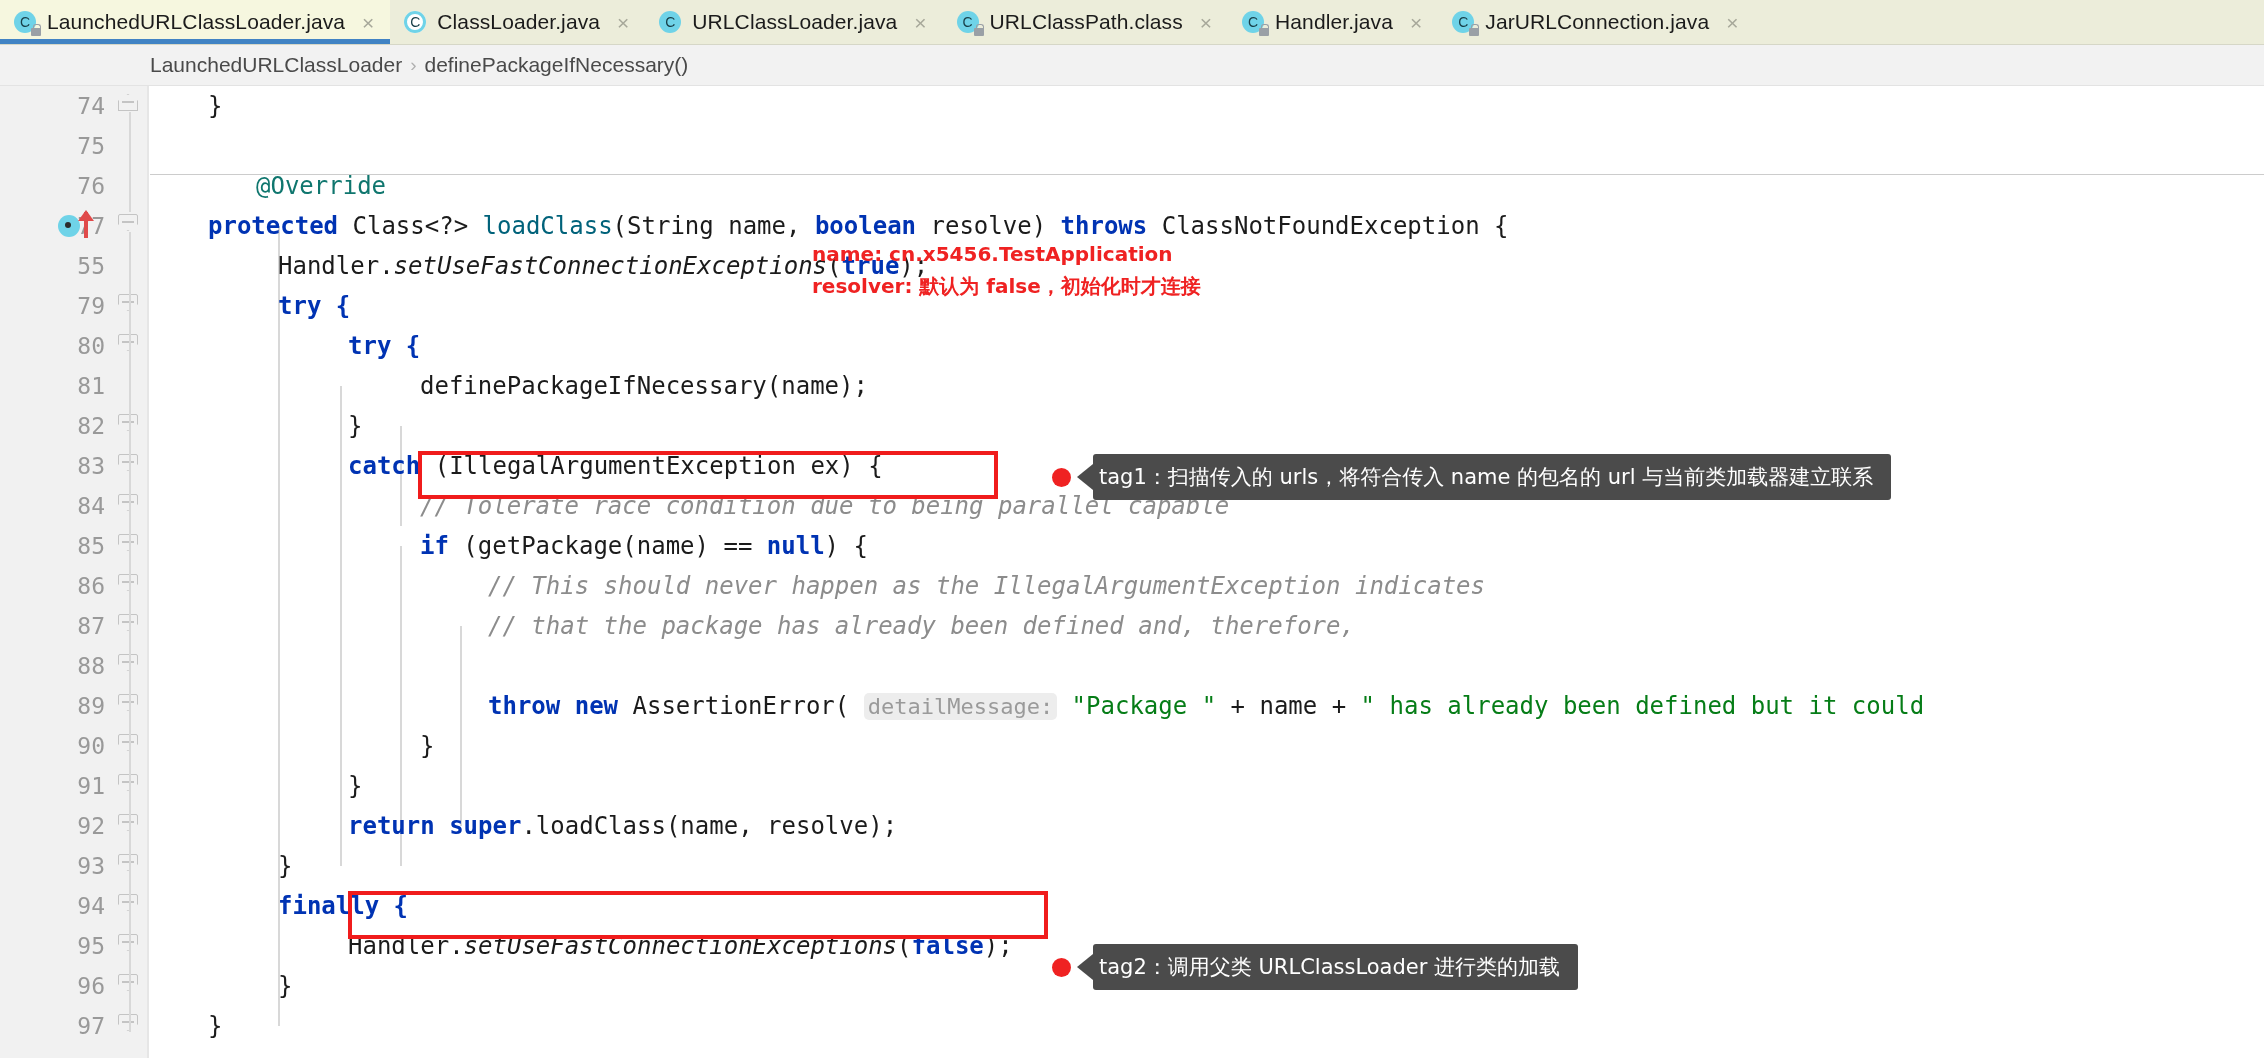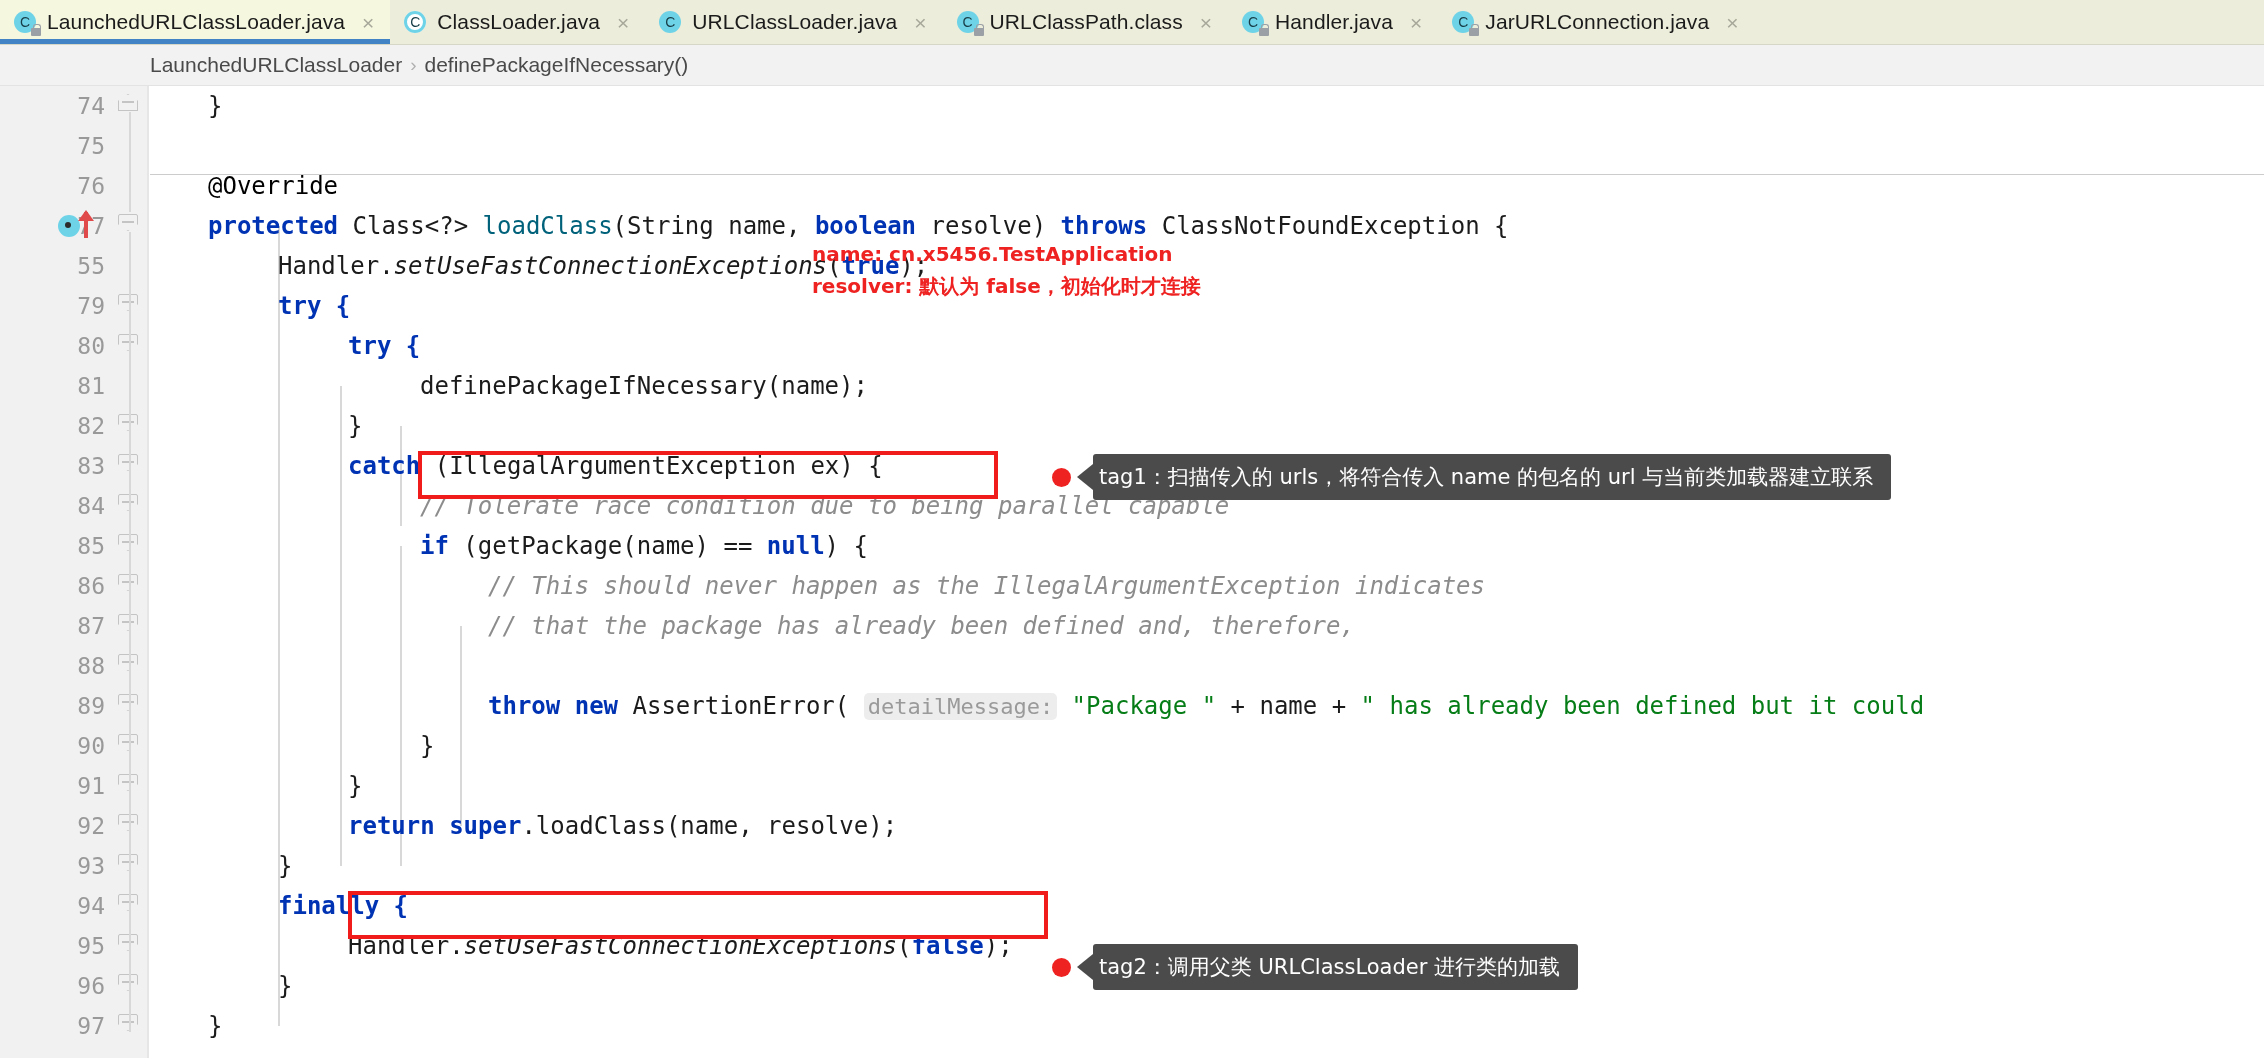--- a/index.html
+++ b/index.html
@@ -154,21 +154,21 @@
     font-family: "DejaVu Sans Mono", monospace;
     font-size: 24px;
     line-height: 40px;
     color: #1b1b1b;
     white-space: pre;
   }
   .k   { color: #0033b3; font-weight: 700; }
   .mth { color: #00627a; }
   .st  { color: #067d17; }
   .cm  { color: #8c8c8c; font-style: italic; }
-  .anno{ color: #000000; }
+  .anno{ color: #0f766e; margin-left: 48px; }
   .itm { font-style: italic; }
   .hint {
     color: #9a9a9a;
     background: #ededed;
     border-radius: 5px;
     padding: 1px 4px;
     font-size: 22px;
   }
 
   

